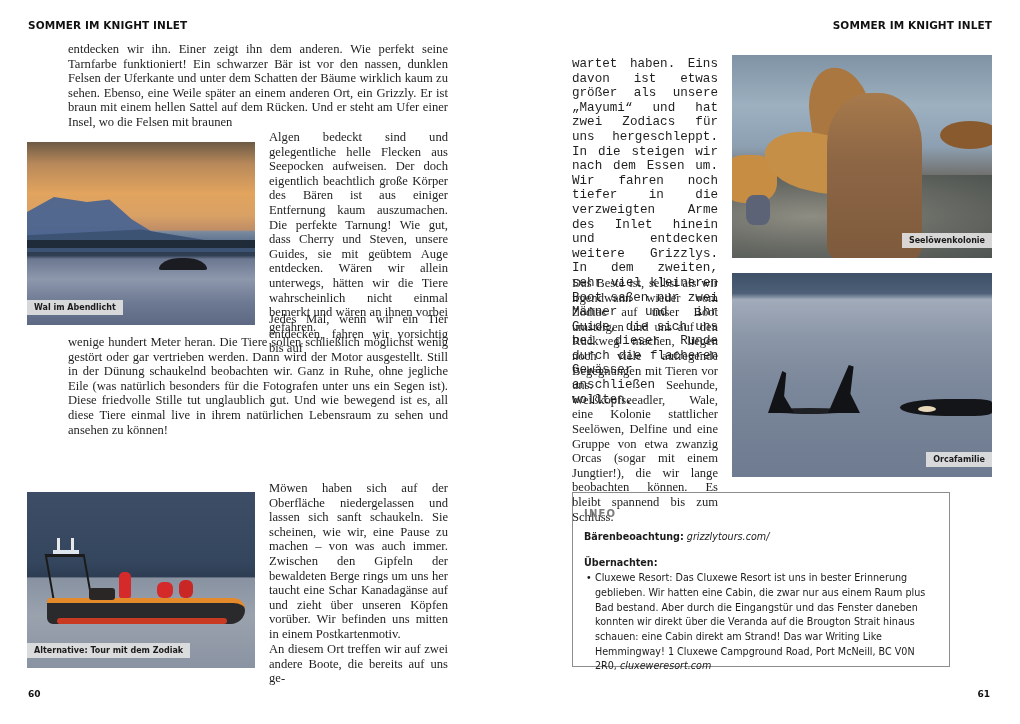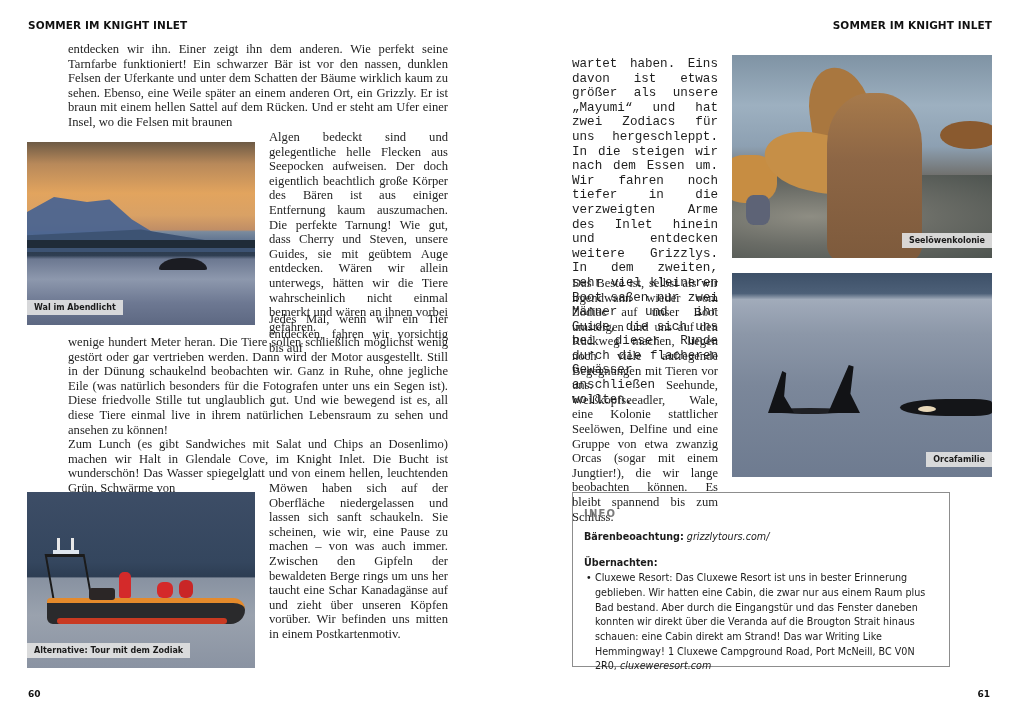--- a/index.html
+++ b/index.html
@@ -98,42 +98,42 @@
   </div>
 
   <div class="txt" style="left:269px; top:312px; width:179px;">
     <p>Jedes Mal, wenn wir ein Tier entdecken, fahren wir vorsichtig bis auf</p>
   </div>
 
   <div class="txt" style="left:68px; top:335px; width:380px;">
     <p>wenige hundert Meter heran. Die Tiere sollen schließlich möglichst wenig gestört oder gar vertrieben werden. Dann wird der Motor ausgestellt. Still in der Dünung schaukelnd beobachten wir. Ganz in Ruhe, ohne jegliche Eile (was natürlich besonders für die Fotografen unter uns ein Segen ist). Diese friedvolle Stille tut unglaublich gut. Und wie bewegend ist es, all diese Tiere einmal live in ihrem natürlichen Lebensraum zu sehen und ansehen zu können!</p>
   </div>
 
-  <div class="txt" style="left:68px; top:437px; width:380px;">
-    <p>Zum Lunch (es gibt Sandwiches mit Salat und Chips an Dosenlimo) machen wir Halt in Glendale Cove, im Knight Inlet. Die Bucht ist wunderschön! Das Wasser spiegelglatt und von einem hellen, leuchtenden Grün. Schwärme von</p>
-  </div>
 
   <div class="photo p-boat">
     <div class="mast1"></div>
     <div class="mast2"></div>
     <div class="radar"></div>
     <div class="frame"></div>
     <div class="hull"></div>
     <div class="hullred"></div>
     <div class="gear"></div>
     <div class="p1"></div>
     <div class="p2"></div>
     <div class="p3"></div>
     <div class="caption left">Alternative: Tour mit dem Zodiak</div>
   </div>
 
   <div class="txt" style="left:269px; top:481px; width:179px;">
     <p>Möwen haben sich auf der Oberfläche niedergelassen und lassen sich sanft schaukeln. Sie scheinen, wie wir, eine Pause zu machen – von was auch immer. Zwischen den Gipfeln der bewaldeten Berge rings um uns her taucht eine Schar Kanadagänse auf und zieht über unseren Köpfen vorüber. Wir befinden uns mitten in einem Postkartenmotiv.</p>
   </div>
 
+  <div class="txt" style="left:269px; top:642px; width:179px;">
+    <p>An diesem Ort treffen wir auf zwei andere Boote, die bereits auf uns ge-</p>
+  </div>
 
   <div class="folio">60</div>
 </div>
 
 <div class="page page-right">
   <div class="running-head">SOMMER IM KNIGHT INLET</div>
   <div class="folio">61</div>
 </div>
 
 <div class="txt" style="left:572px; top:57px; width:146px;font-family:Liberation Mono, monospace;">

